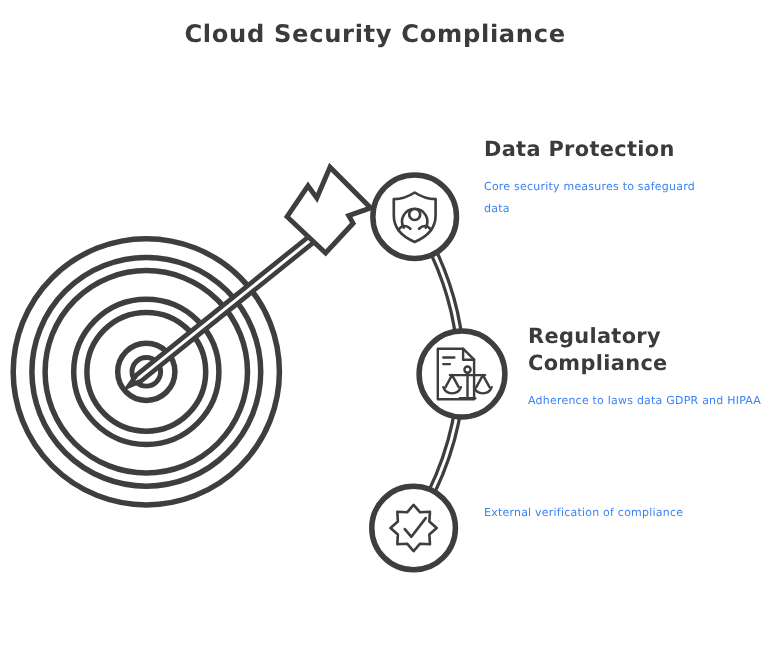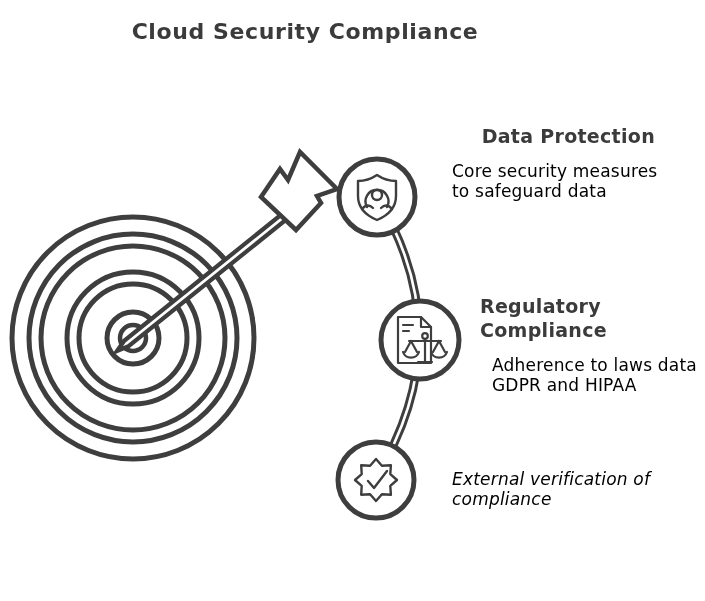--- a/index.html
+++ b/index.html
@@ -18,53 +18,54 @@
   .page-title {
     position: absolute;
     top: 19px;
     left: 0;
     width: 610px;
     text-align: center;
     font-size: 22px;
     font-weight: bold;
     letter-spacing: 0.6px;
     color: #3b3b3b;
+    padding-left: 36px;
   }
   .illustration-svg {
     position: absolute;
     top: 0;
     left: 0;
   }
   .node-text {
     position: absolute;
   }
   .node-text h2 {
     margin: 0 0 13px 0;
     font-size: 19px;
     line-height: 24px;
     font-weight: bold;
     letter-spacing: 0.3px;
     color: #3b3b3b;
   }
   .node-text p {
-    margin: 12px;
-    font-size: 17px;
+    margin: 0;
+    font-size: 10px;
     line-height: 20px;
     letter-spacing: 0.2px;
-    color: #000000;
+    color: #3b82f6;
   }
   #text-1 { left: 440px; top: 124px; }
-  #text-1 h2 { width: 215px; text-align: right; }
+  #text-1 h2 { width: 215px; }
   #text-1 p  { width: 212px; }
   #text-2 { left: 480px; top: 294px; }
   #text-2 h2 { width: 150px; }
   #text-2 p  { width: 225px; }
   #text-3 { left: 440px; top: 457px; }
   #text-3 h2 { width: 180px; }
-  #text-3 p  { width: 205px; font-style: italic; }
+  #text-3 p  { width: 205px; }
 </style>
 </head>
 <body>
 
 <div class="canvas">
 
   <div class="page-title">Cloud Security Compliance</div>
 
   <svg class="illustration-svg" width="705" height="601" viewBox="0 0 705 601">
 

